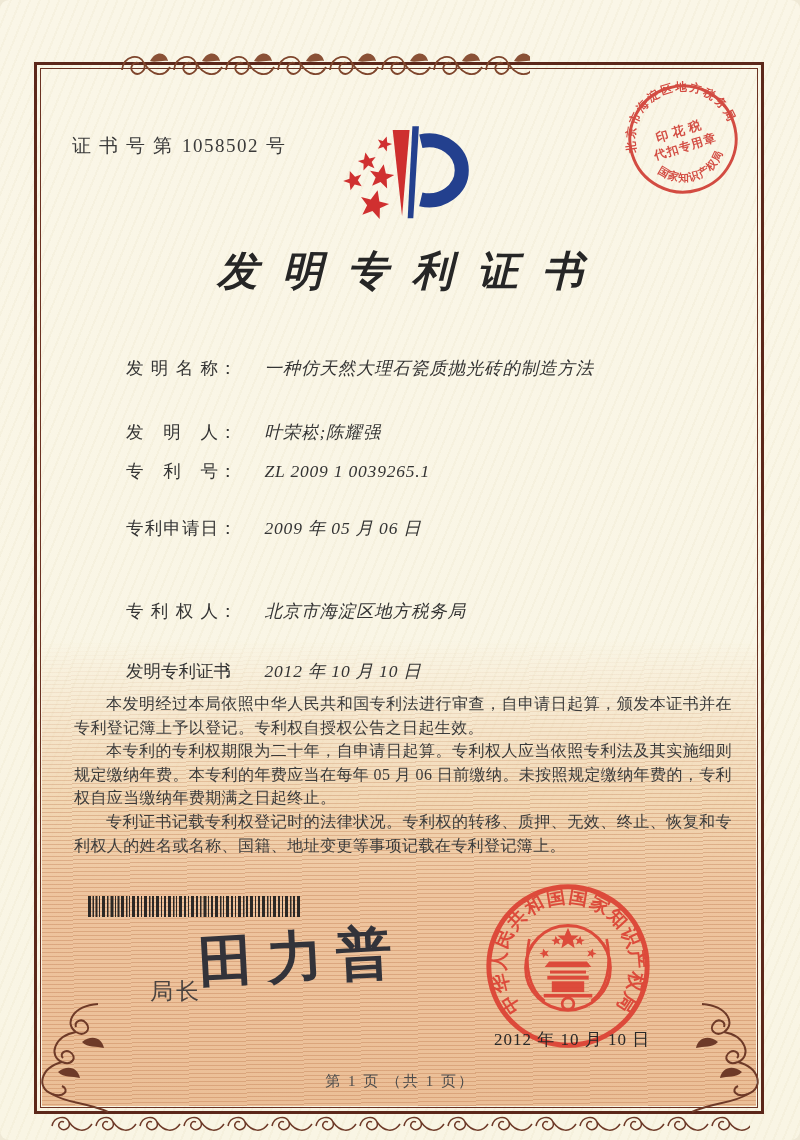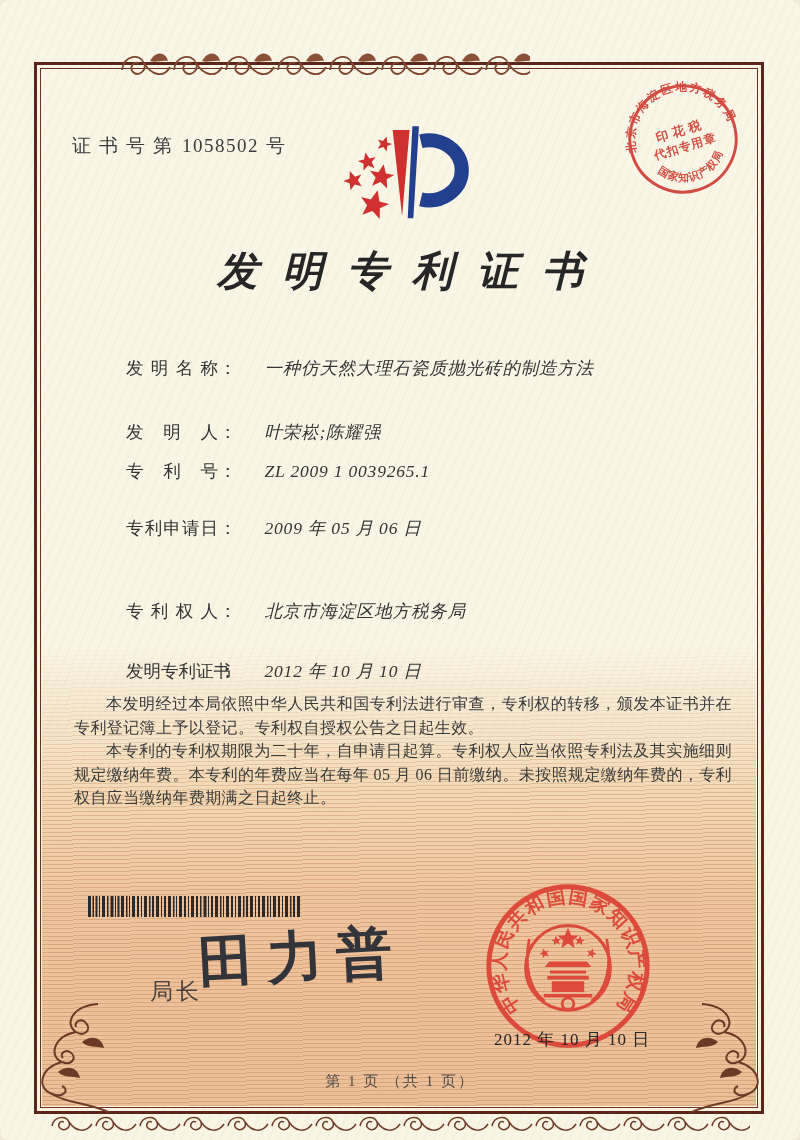--- a/index.html
+++ b/index.html
@@ -160,22 +160,23 @@
       </div>
       <div class="field f4">
         <span class="lab">专利权人</span><span class="col">：</span><span class="val">北京市海淀区地方税务局</span>
       </div>
       <div class="field f5">
         <span class="lab">发明专利证书</span><span class="col">：</span><span class="val">2012 年 10 月 10 日</span>
       </div>
     </div>
 
     <div class="paras">
-      <p>本发明经过本局依照中华人民共和国专利法进行审查，专利权的转移，颁发本证书并在专利登记簿上予以登记。专利权自授权公告之日起生效。</p>
+      <p>本发明经过本局依照中华人民共和国专利法进行审查，自申请日起算，颁发本证书并在专利登记簿上予以登记。专利权自授权公告之日起生效。</p>
       <p>本专利的专利权期限为二十年，自申请日起算。专利权人应当依照专利法及其实施细则规定缴纳年费。本专利的年费应当在每年 05 月 06 日前缴纳。未按照规定缴纳年费的，专利权自应当缴纳年费期满之日起终止。</p>
+      <p>专利证书记载专利权登记时的法律状况。专利权的转移、质押、无效、终止、恢复和专利权人的姓名或名称、国籍、地址变更等事项记载在专利登记簿上。</p>
     </div>
 
     <svg class="barcode" width="215" height="21" viewBox="0 0 215 21">
       <path fill="#1c1c1c" d="M0 0h3v21h-3z M4.5 0h1.5v21h-1.5z M7.5 0h2v21h-2z M11 0h1v21h-1z M14 0h3v21h-3z M19 0h1.5v21h-1.5z M22.5 0h3v21h-3z M27 0h1v21h-1z M29.5 0h2v21h-2z M33 0h3v21h-3z M38 0h1.5v21h-1.5z M41 0h1v21h-1z M44 0h3v21h-3z M49 0h2v21h-2z M53 0h1v21h-1z M56 0h3v21h-3z M61 0h1.5v21h-1.5z M64 0h2v21h-2z M68 0h3v21h-3z M73 0h1v21h-1z M76 0h2v21h-2z M80 0h3v21h-3z M85 0h1.5v21h-1.5z M88 0h1v21h-1z M91 0h3v21h-3z M96 0h2v21h-2z M100 0h1v21h-1z M103 0h3v21h-3z M108 0h2v21h-2z M112 0h1.5v21h-1.5z M115.5 0h3v21h-3z M120 0h1v21h-1z M123 0h2v21h-2z M127 0h3v21h-3z M132 0h1.5v21h-1.5z M135 0h1v21h-1z M138 0h3v21h-3z M143 0h2v21h-2z M147 0h1v21h-1z M150 0h3v21h-3z M155 0h1.5v21h-1.5z M158 0h2v21h-2z M162 0h3v21h-3z M167 0h1v21h-1z M170 0h2v21h-2z M174 0h3v21h-3z M179 0h1.5v21h-1.5z M182 0h1v21h-1z M185 0h3v21h-3z M190 0h2v21h-2z M194 0h1v21h-1z M197 0h3v21h-3z M202 0h1.5v21h-1.5z M205 0h2v21h-2z M209 0h3v21h-3z"></path>
     </svg>
 
     <div class="director-label">局长</div>
     <div class="signature">田力普</div>
 
     <svg class="seal" width="180" height="180" viewBox="0 0 200 200">

